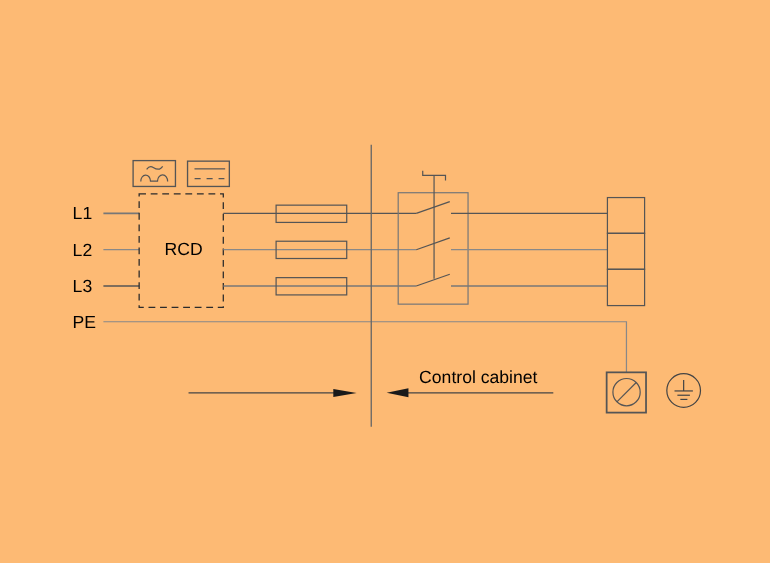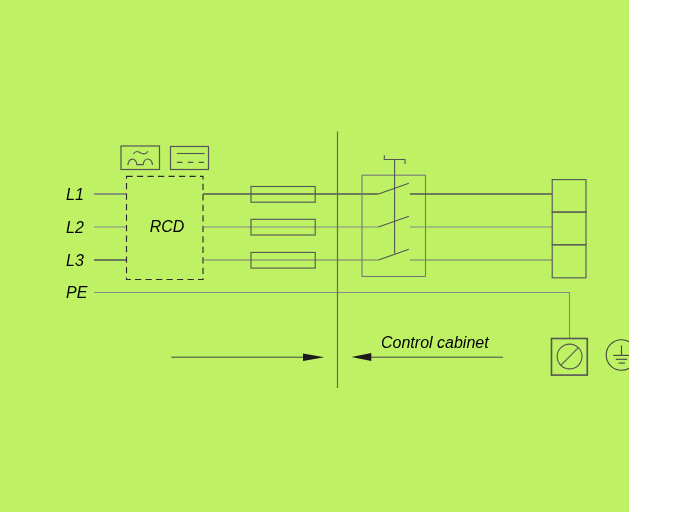--- a/index.html
+++ b/index.html
@@ -1,16 +1,16 @@
 <!DOCTYPE html>
 <html><head>
 <meta charset="utf-8">
 <style>
   html,body{margin:0;padding:0;background:#fff;}
-  #canvas{position:relative;width:629px;height:512px;background:#bef264;overflow:hidden;font-style:italic;}
+  #canvas{position:relative;width:700px;height:512px;background:#fdba74;overflow:hidden;}
   svg{position:absolute;left:0;top:0;}
   text{font-family:"Liberation Sans",sans-serif;fill:#000;}
 </style>
 </head>
 <body>
 <div id="canvas">
 <svg width="700" height="512" viewBox="0 0 700 512">
 
   <text x="66" y="199.5" font-size="16">L1</text>
   <text x="66" y="232.5" font-size="16">L2</text>

